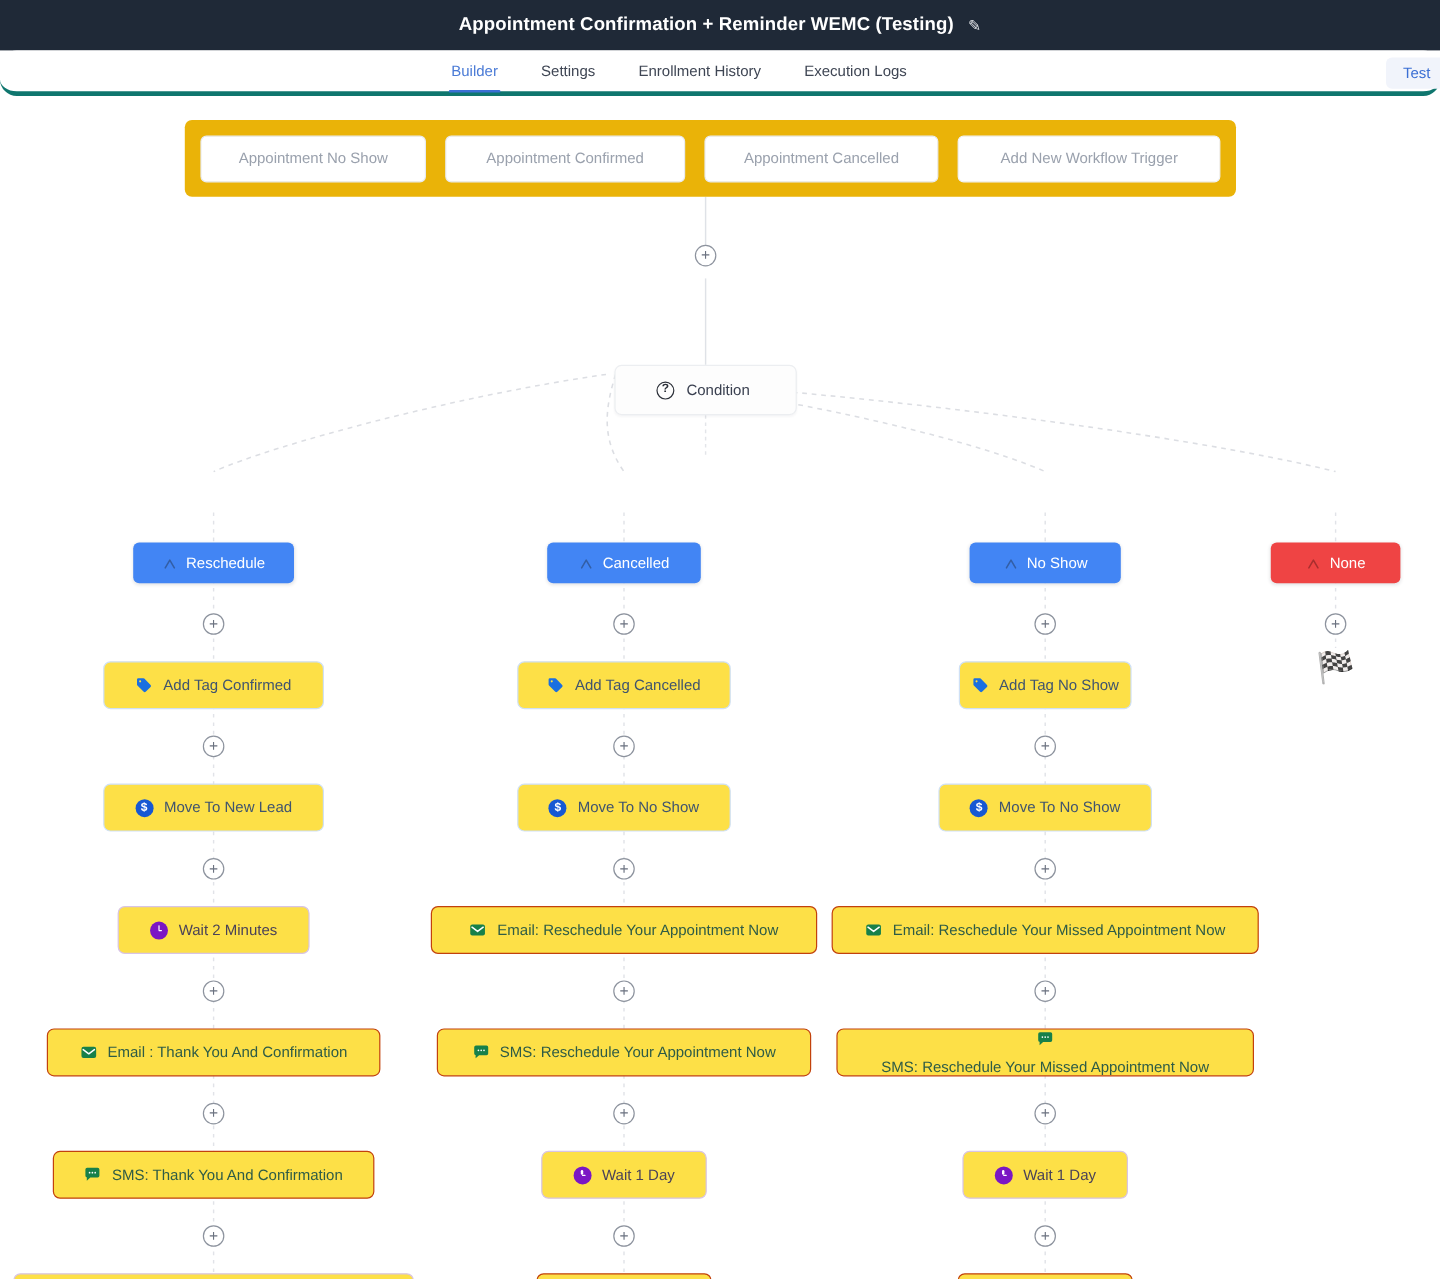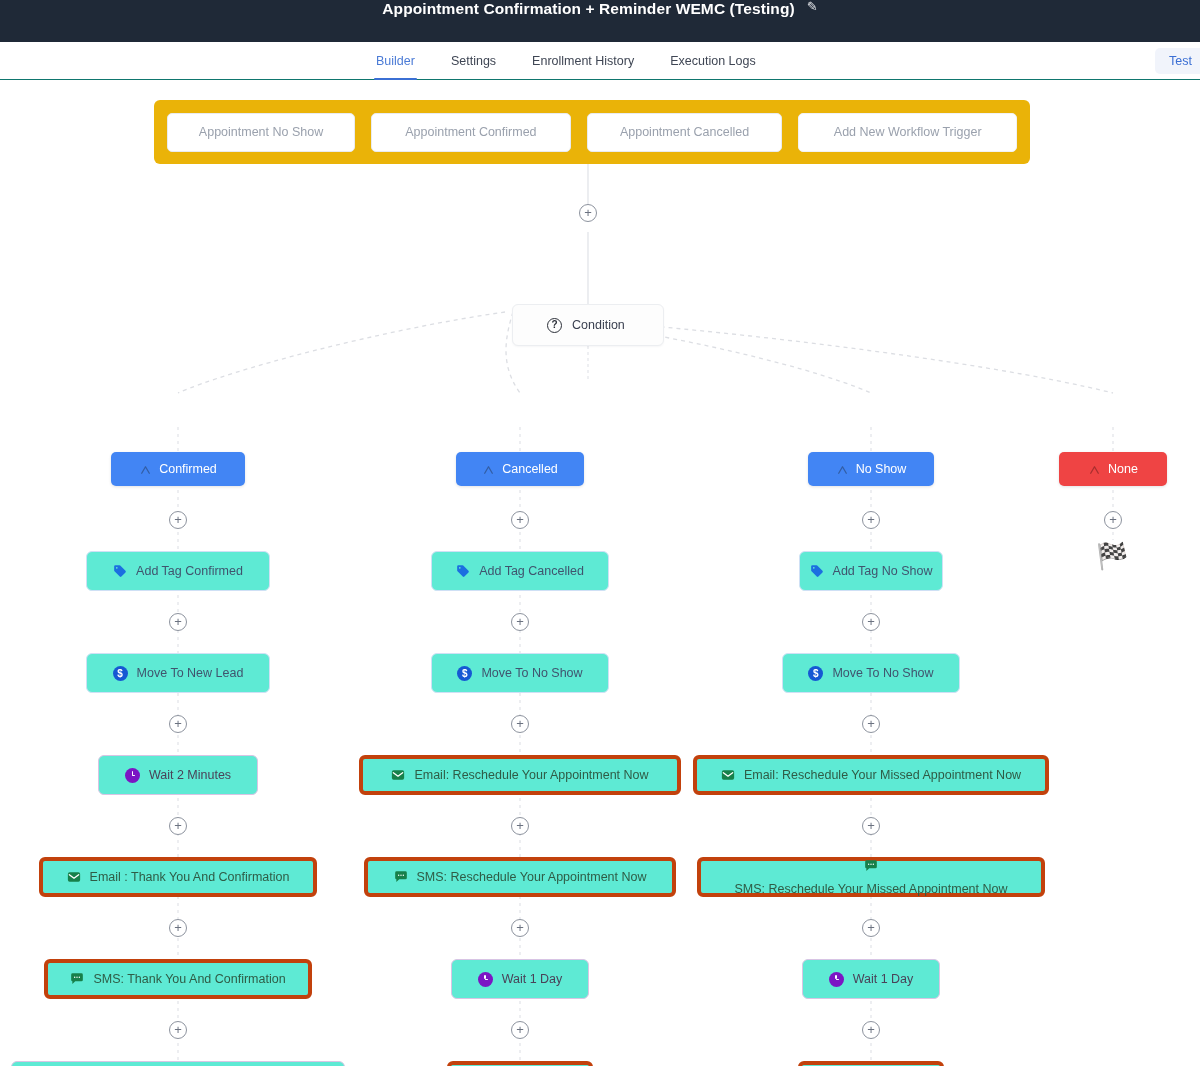--- a/index.html
+++ b/index.html
@@ -7,36 +7,37 @@
     width: 1200px; height: 1066px;
     background: #ffffff;
     font-family: "Liberation Sans", sans-serif;
     overflow: hidden;
   }
 
   
   .titlebar {
     height: 42px; width: 1200px;
     background: #1f2937;
-    display: flex; justify-content: center;
+    display: flex; align-items: center; justify-content: center;
     gap: 12px;
   }
   .titlebar .wf-title {
     color: #ffffff; font-size: 15.5px; font-weight: bold;
     letter-spacing: .1px;
   }
   .pencil-icon { color: #e5e7eb; font-size: 13px; line-height: 1; transform: rotate(0deg); }
 
   
   .tabbar {
     height: 38px; width: 1200px;
     background: #ffffff;
-    border-bottom: 1px solid #0f766e;
+    border-bottom: 4px solid #0f766e;
     display: flex; align-items: stretch;
     position: relative;
+    border-radius: 14px;
   }
   .tabs { display: flex; align-items: stretch; margin-left: 374px; gap: 32px; }
   .tab {
     display: flex; align-items: center;
     font-size: 12.5px; color: #3f4654; cursor: pointer;
     position: relative; padding: 0 2px;
   }
   .tab.active { color: #4b7bd6; }
   .tab.active::after {
     content: ""; position: absolute; left: 0; right: 0; bottom: -1px;
@@ -106,27 +107,27 @@
     color: #ffffff; font-size: 12.5px;
     box-shadow: 0 1px 3px rgba(18,24,40,.12);
     cursor: pointer;
   }
   .branch-chip.blue { background: #4285f4; }
   .branch-chip.red  { background: #ef4444; }
   .branch-glyph { opacity: .42; display: flex; align-items: center; }
 
   
   .card {
-    height: 40px; background: #5eead4; border-radius: 6px;
+    height: 40px; background: #fde047; border-radius: 6px;
     display: flex; align-items: center; justify-content: center; gap: 9px;
     font-size: 12.5px; white-space: nowrap; padding: 0 16px;
     cursor: pointer;
   }
   .card.blue   { border: 1px solid #cfe0f5; color: #40546e; }
-  .card.green  { border: 4px solid #c2410c; color: #2f5c46; }
+  .card.green  { border: 1px solid #c2410c; color: #2f5c46; }
   .card.purple { border: 1px solid #d8c4e4; color: #4a4258; }
 
   
   .ic { flex: none; display: inline-flex; align-items: center; justify-content: center; }
   .ic-tag svg   { display:block; }
   .ic-dollar {
     width: 15px; height: 15px; border-radius: 50%;
     background: #1658d3; color: #fff;
     font-size: 10px; font-weight: bold; line-height: 15px; text-align: center;
   }
@@ -206,21 +207,21 @@
       <span>Condition</span>
     </div>
   </div>
 
   <div class="node branch-chip blue" style="left:178px; top:372px; width:134px;">
     <span class="branch-glyph">
       <svg width="13" height="13" viewBox="0 0 24 24" fill="none" stroke="#1d2a3d" stroke-width="2.4" stroke-linecap="round" stroke-linejoin="round">
           <path d="M5 19 L12 7 L19 19"></path>
         </svg>
     </span>
-    <span>Confirmed</span>
+    <span>Reschedule</span>
   </div>
 
   <div class="node branch-chip blue" style="left:520px; top:372px; width:128px;">
     <span class="branch-glyph">
       <svg width="13" height="13" viewBox="0 0 24 24" fill="none" stroke="#1d2a3d" stroke-width="2.4" stroke-linecap="round" stroke-linejoin="round">
           <path d="M5 19 L12 7 L19 19"></path>
         </svg>
     </span>
     <span>Cancelled</span>
   </div>

